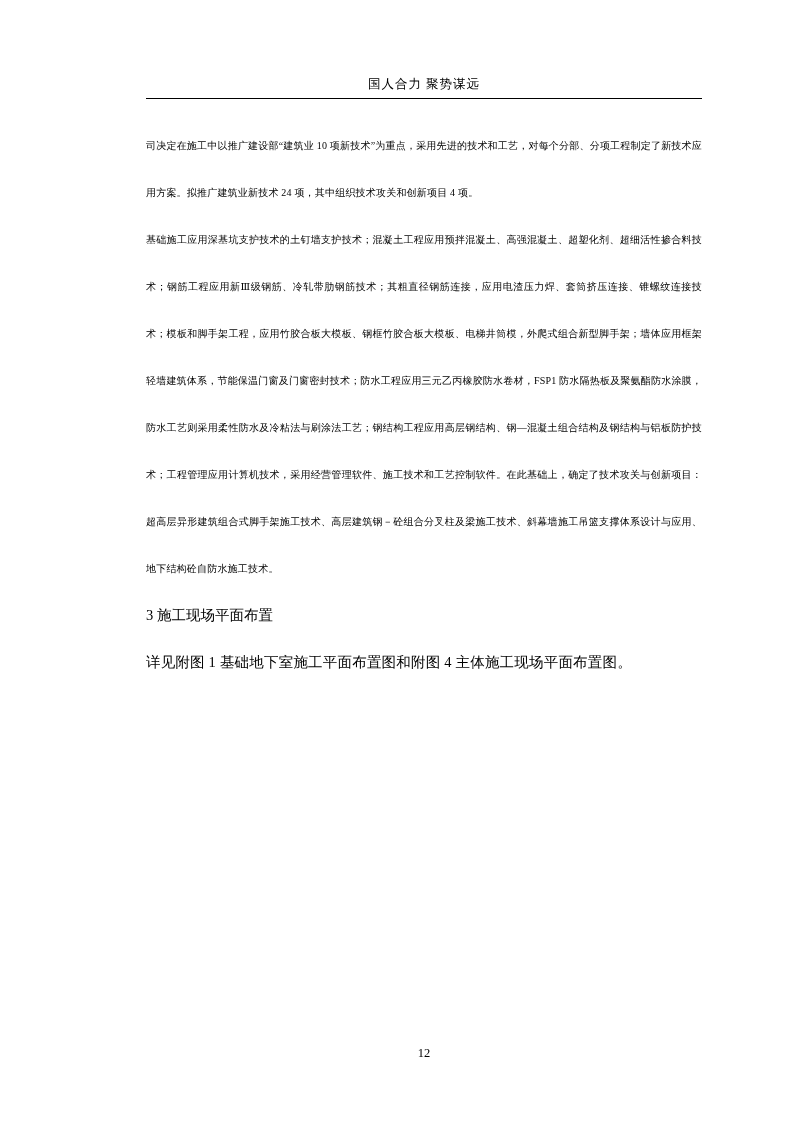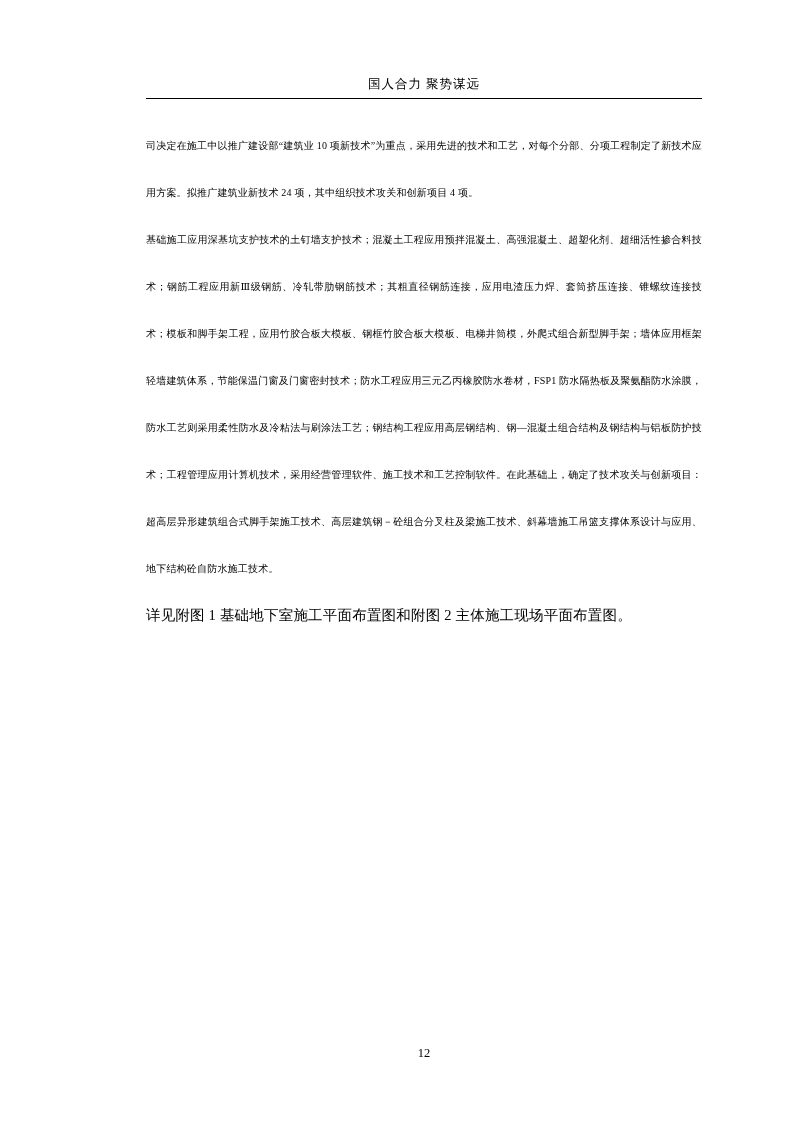--- a/index.html
+++ b/index.html
@@ -89,20 +89,21 @@
 <div class="page">
 
   <div class="header">
     <span class="header-text">国人合力 聚势谋远</span>
   </div>
   <div class="header-rule"></div>
 
   <div class="content">
     <p class="para">司决定在施工中以推广建设部“建筑业 10 项新技术”为重点，采用先进的技术和工艺，对每个分部、分项工程制定了新技术应用方案。拟推广建筑业新技术 24 项，其中组织技术攻关和创新项目 4 项。</p>
     <p class="para">基础施工应用深基坑支护技术的土钉墙支护技术；混凝土工程应用预拌混凝土、高强混凝土、超塑化剂、超细活性掺合料技术；钢筋工程应用新Ⅲ级钢筋、冷轧带肋钢筋技术；其粗直径钢筋连接，应用电渣压力焊、套筒挤压连接、锥螺纹连接技术；模板和脚手架工程，应用竹胶合板大模板、钢框竹胶合板大模板、电梯井筒模，外爬式组合新型脚手架；墙体应用框架轻墙建筑体系，节能保温门窗及门窗密封技术；防水工程应用三元乙丙橡胶防水卷材，FSP1 防水隔热板及聚氨酯防水涂膜，防水工艺则采用柔性防水及冷粘法与刷涂法工艺；钢结构工程应用高层钢结构、钢—混凝土组合结构及钢结构与铝板防护技术；工程管理应用计算机技术，采用经营管理软件、施工技术和工艺控制软件。在此基础上，确定了技术攻关与创新项目：超高层异形建筑组合式脚手架施工技术、高层建筑钢－砼组合分叉柱及梁施工技术、斜幕墙施工吊篮支撑体系设计与应用、地下结构砼自防水施工技术。</p>
-    <p class="para-indentless">详见附图 1  基础地下室施工平面布置图和附图 2  主体施工现场平面布置图。</p>
+    <h2 class="heading">3  施工现场平面布置</h2>
+    <p class="para-indentless">详见附图 1  基础地下室施工平面布置图和附图 4  主体施工现场平面布置图。</p>
   </div>
 
   <div class="footer">
     <span>12</span>
   </div>
 
 </div>
 
 </body></html>

